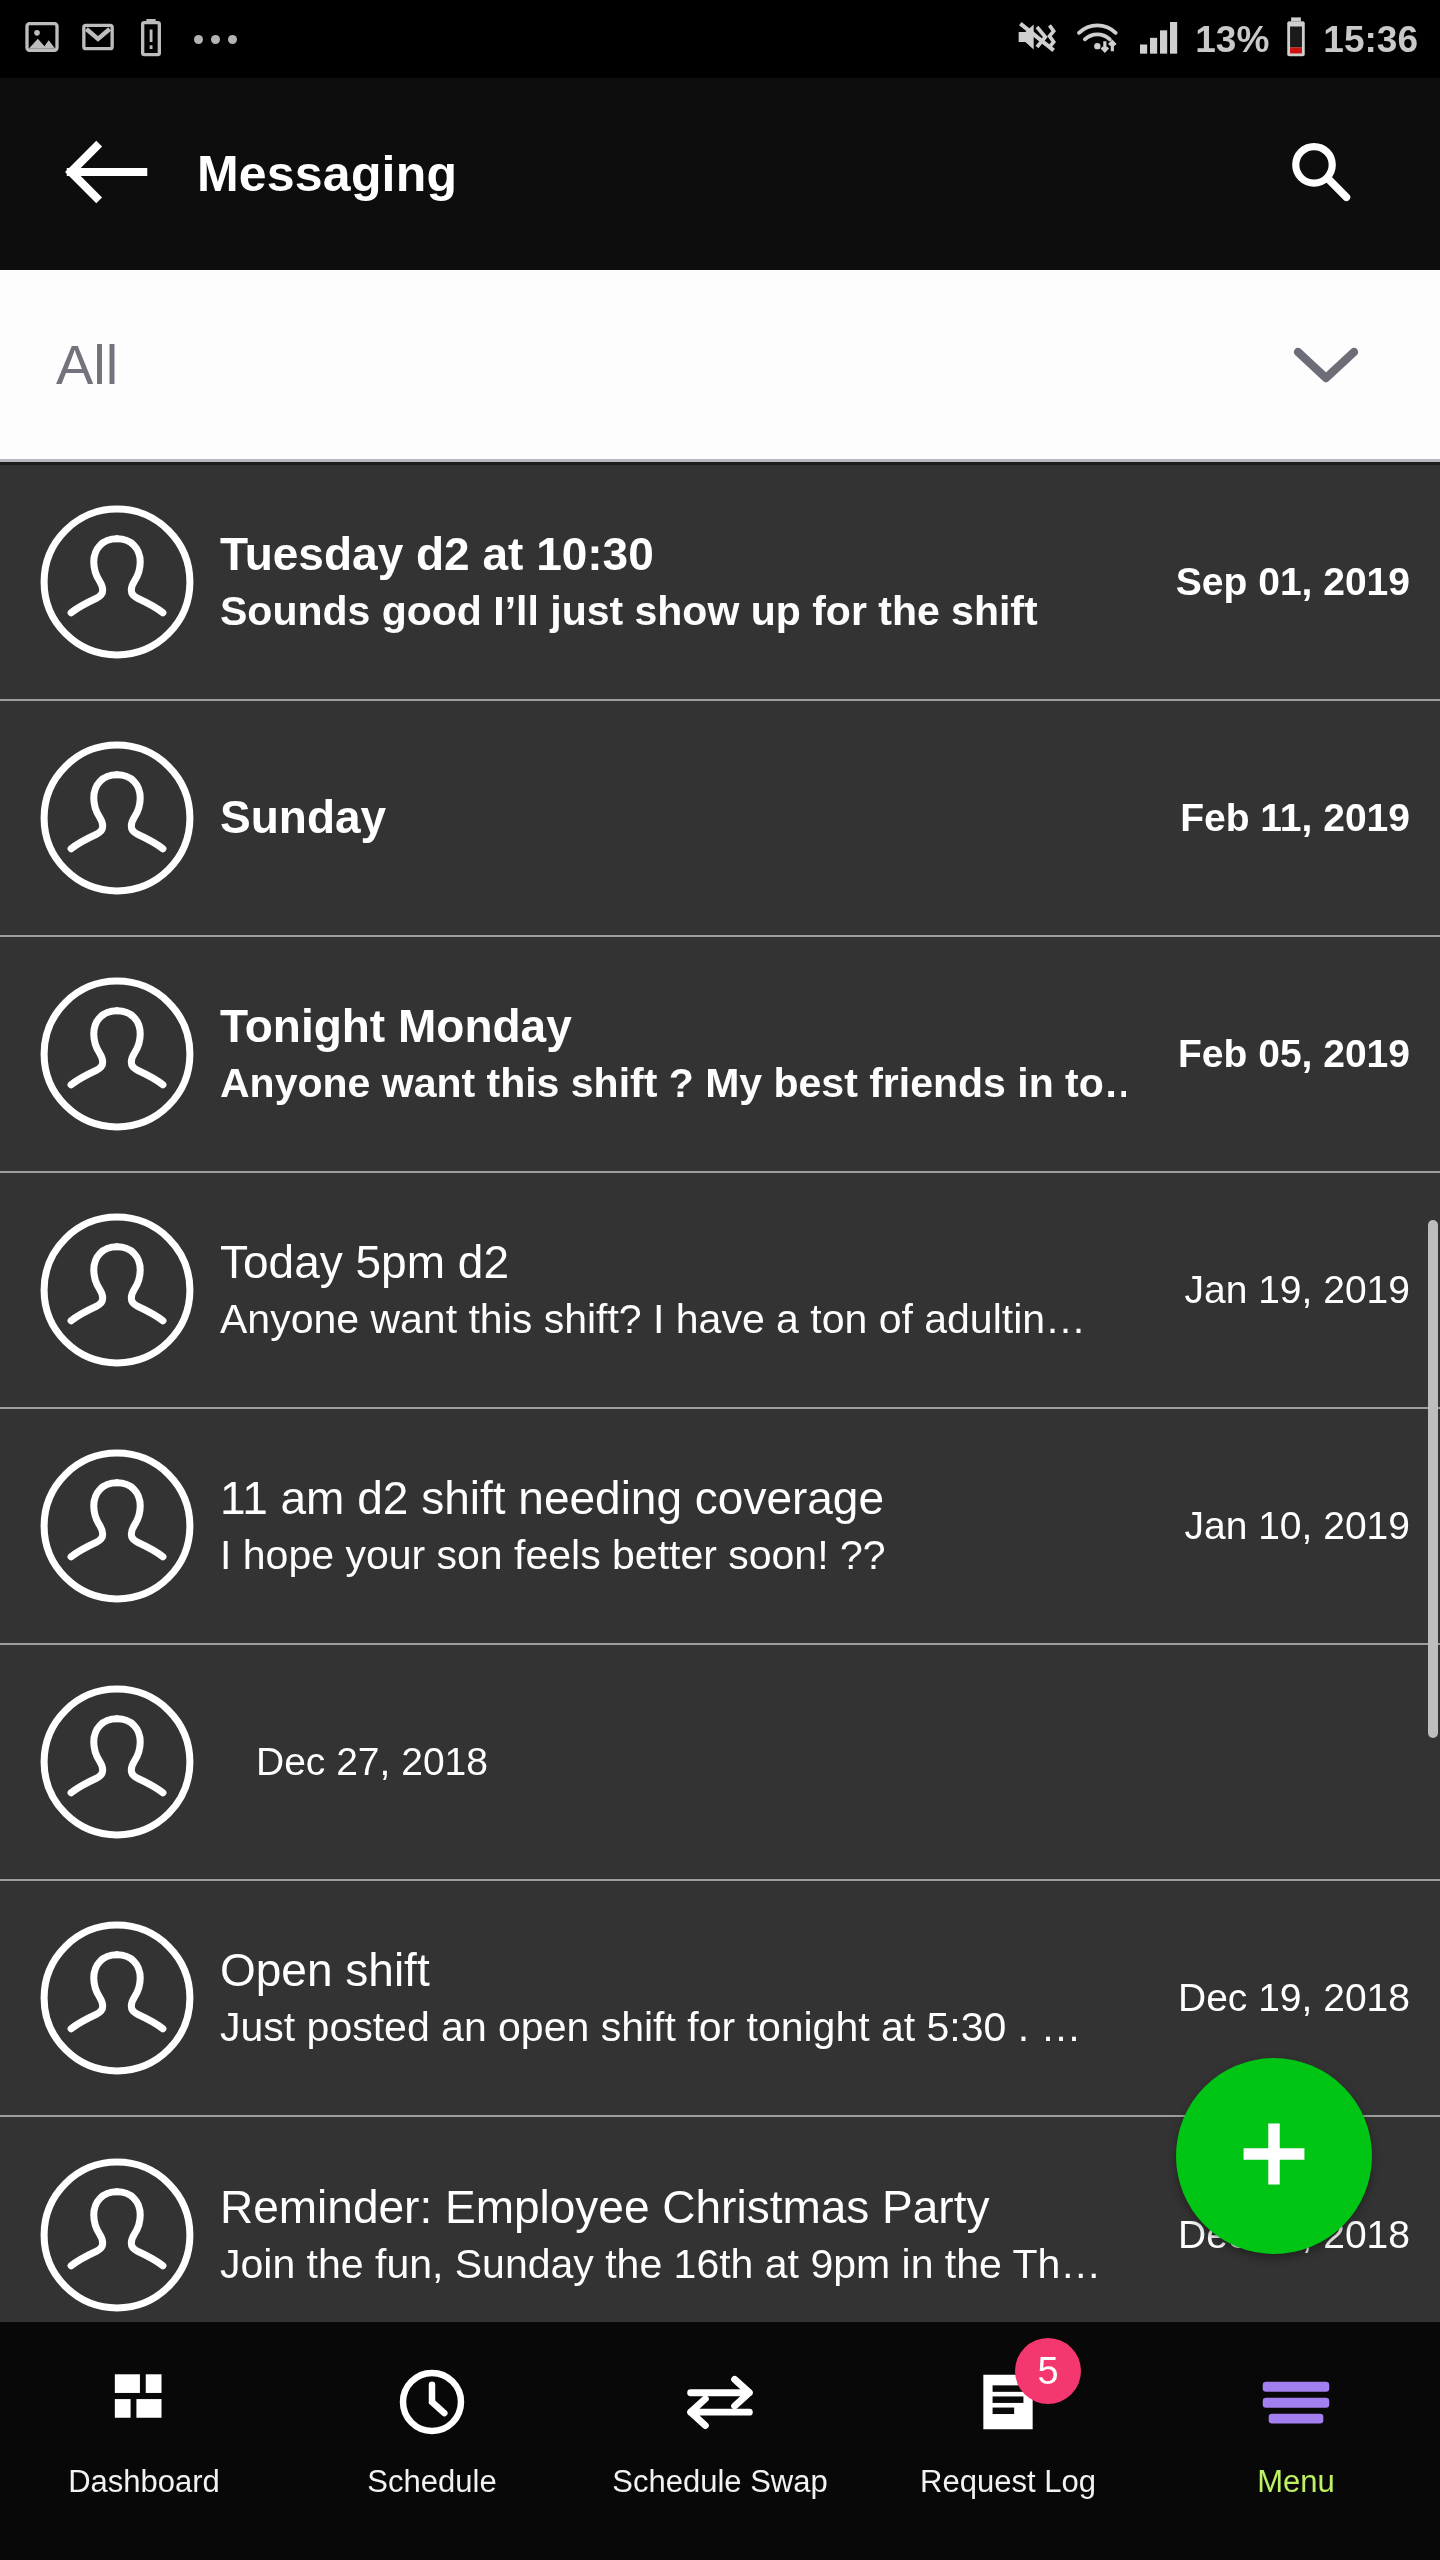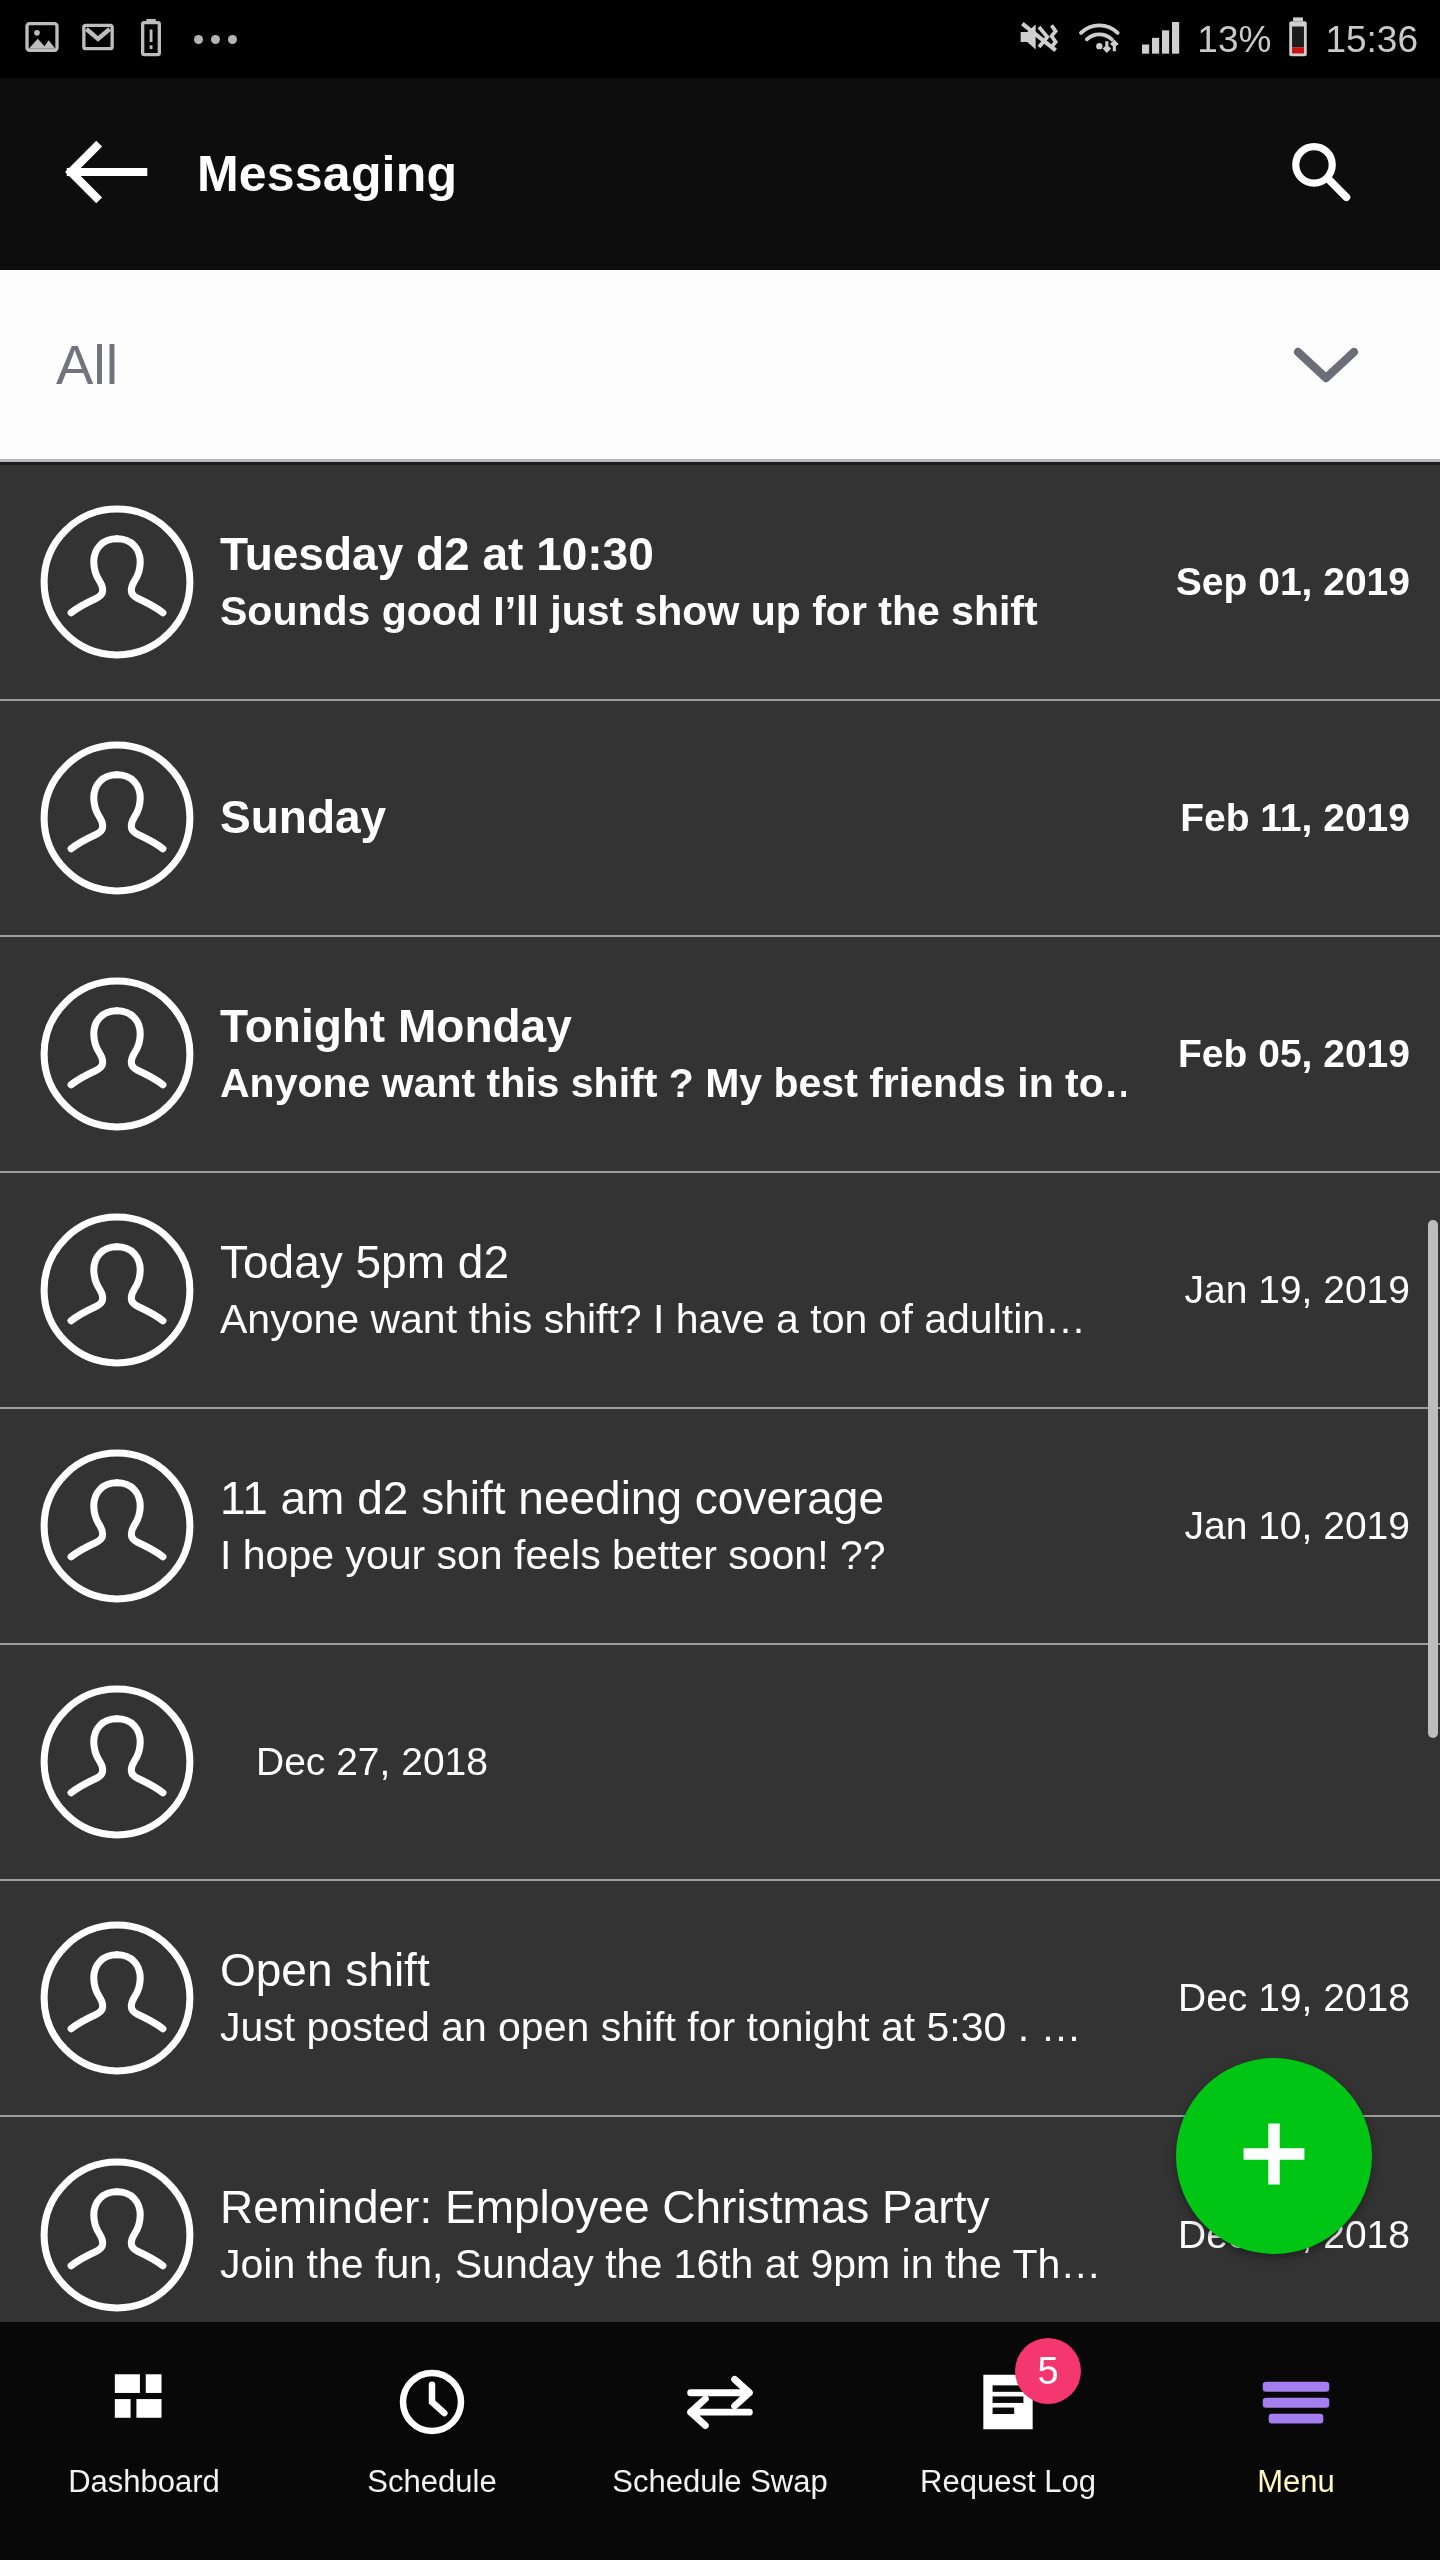--- a/index.html
+++ b/index.html
@@ -34,21 +34,21 @@
   .status-right {
     margin-left: auto;
     display: flex;
     align-items: center;
     gap: 12px;
   }
   .sb-ico { display: block; }
   .sb-text {
     color: #c9c9c9;
     font-size: 37px;
-    font-weight: 400;
+    font-weight: 700;
     letter-spacing: 0px;
     line-height: 1;
   }
   .dots { display: flex; gap: 8px; align-items: center; margin-left: 10px; }
   .dots i {
     width: 9px; height: 9px; border-radius: 50%;
     background: #b4b4b4; display: block;
   }
 
   
@@ -226,21 +226,21 @@
     display: flex;
     align-items: center;
     justify-content: center;
   }
   .nav-label {
     color: #f2f2f2;
     font-size: 31px;
     font-weight: 400;
     line-height: 1;
   }
-  .nav-item.active .nav-label { color: #fef9c3; }
+  .nav-item.active .nav-label { color: #bef264; }
   .badge {
     position: absolute;
     left: 42px; top: -26px;
     min-width: 66px; height: 66px;
     padding: 0 8px;
     border-radius: 33px;
     background: #f5376f;
     color: #ffffff;
     font-size: 38px;
     font-weight: 400;

